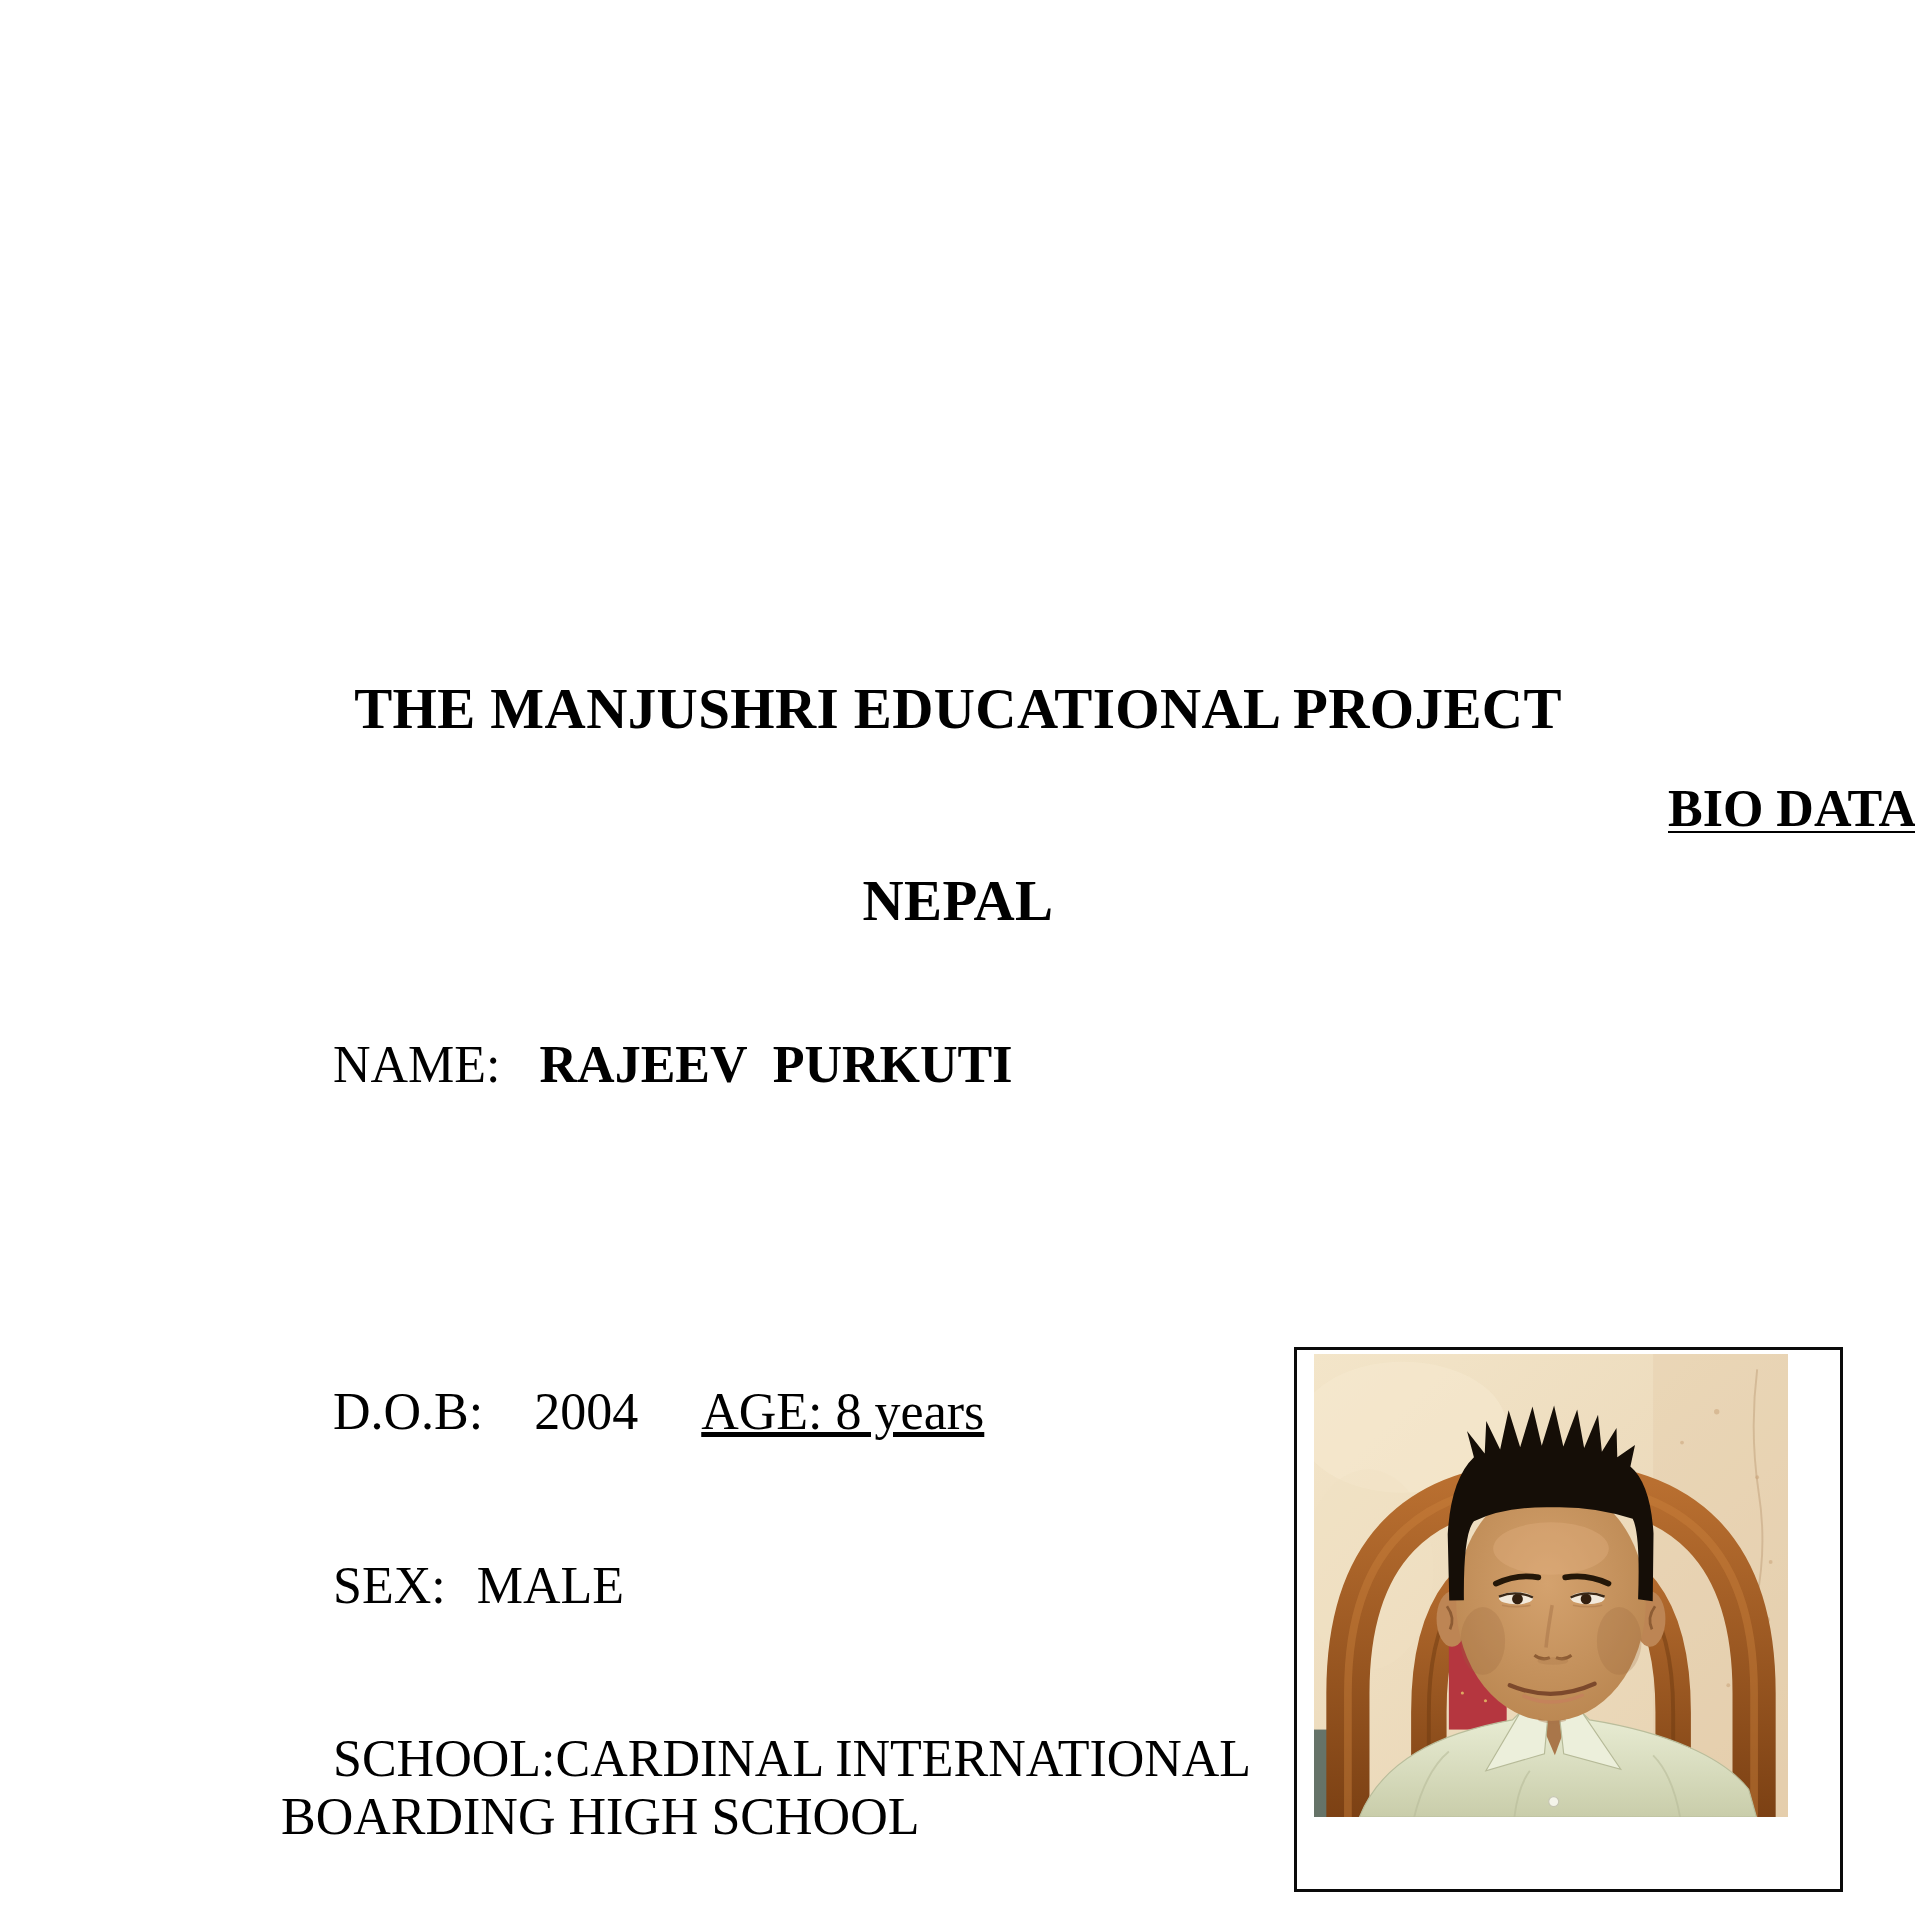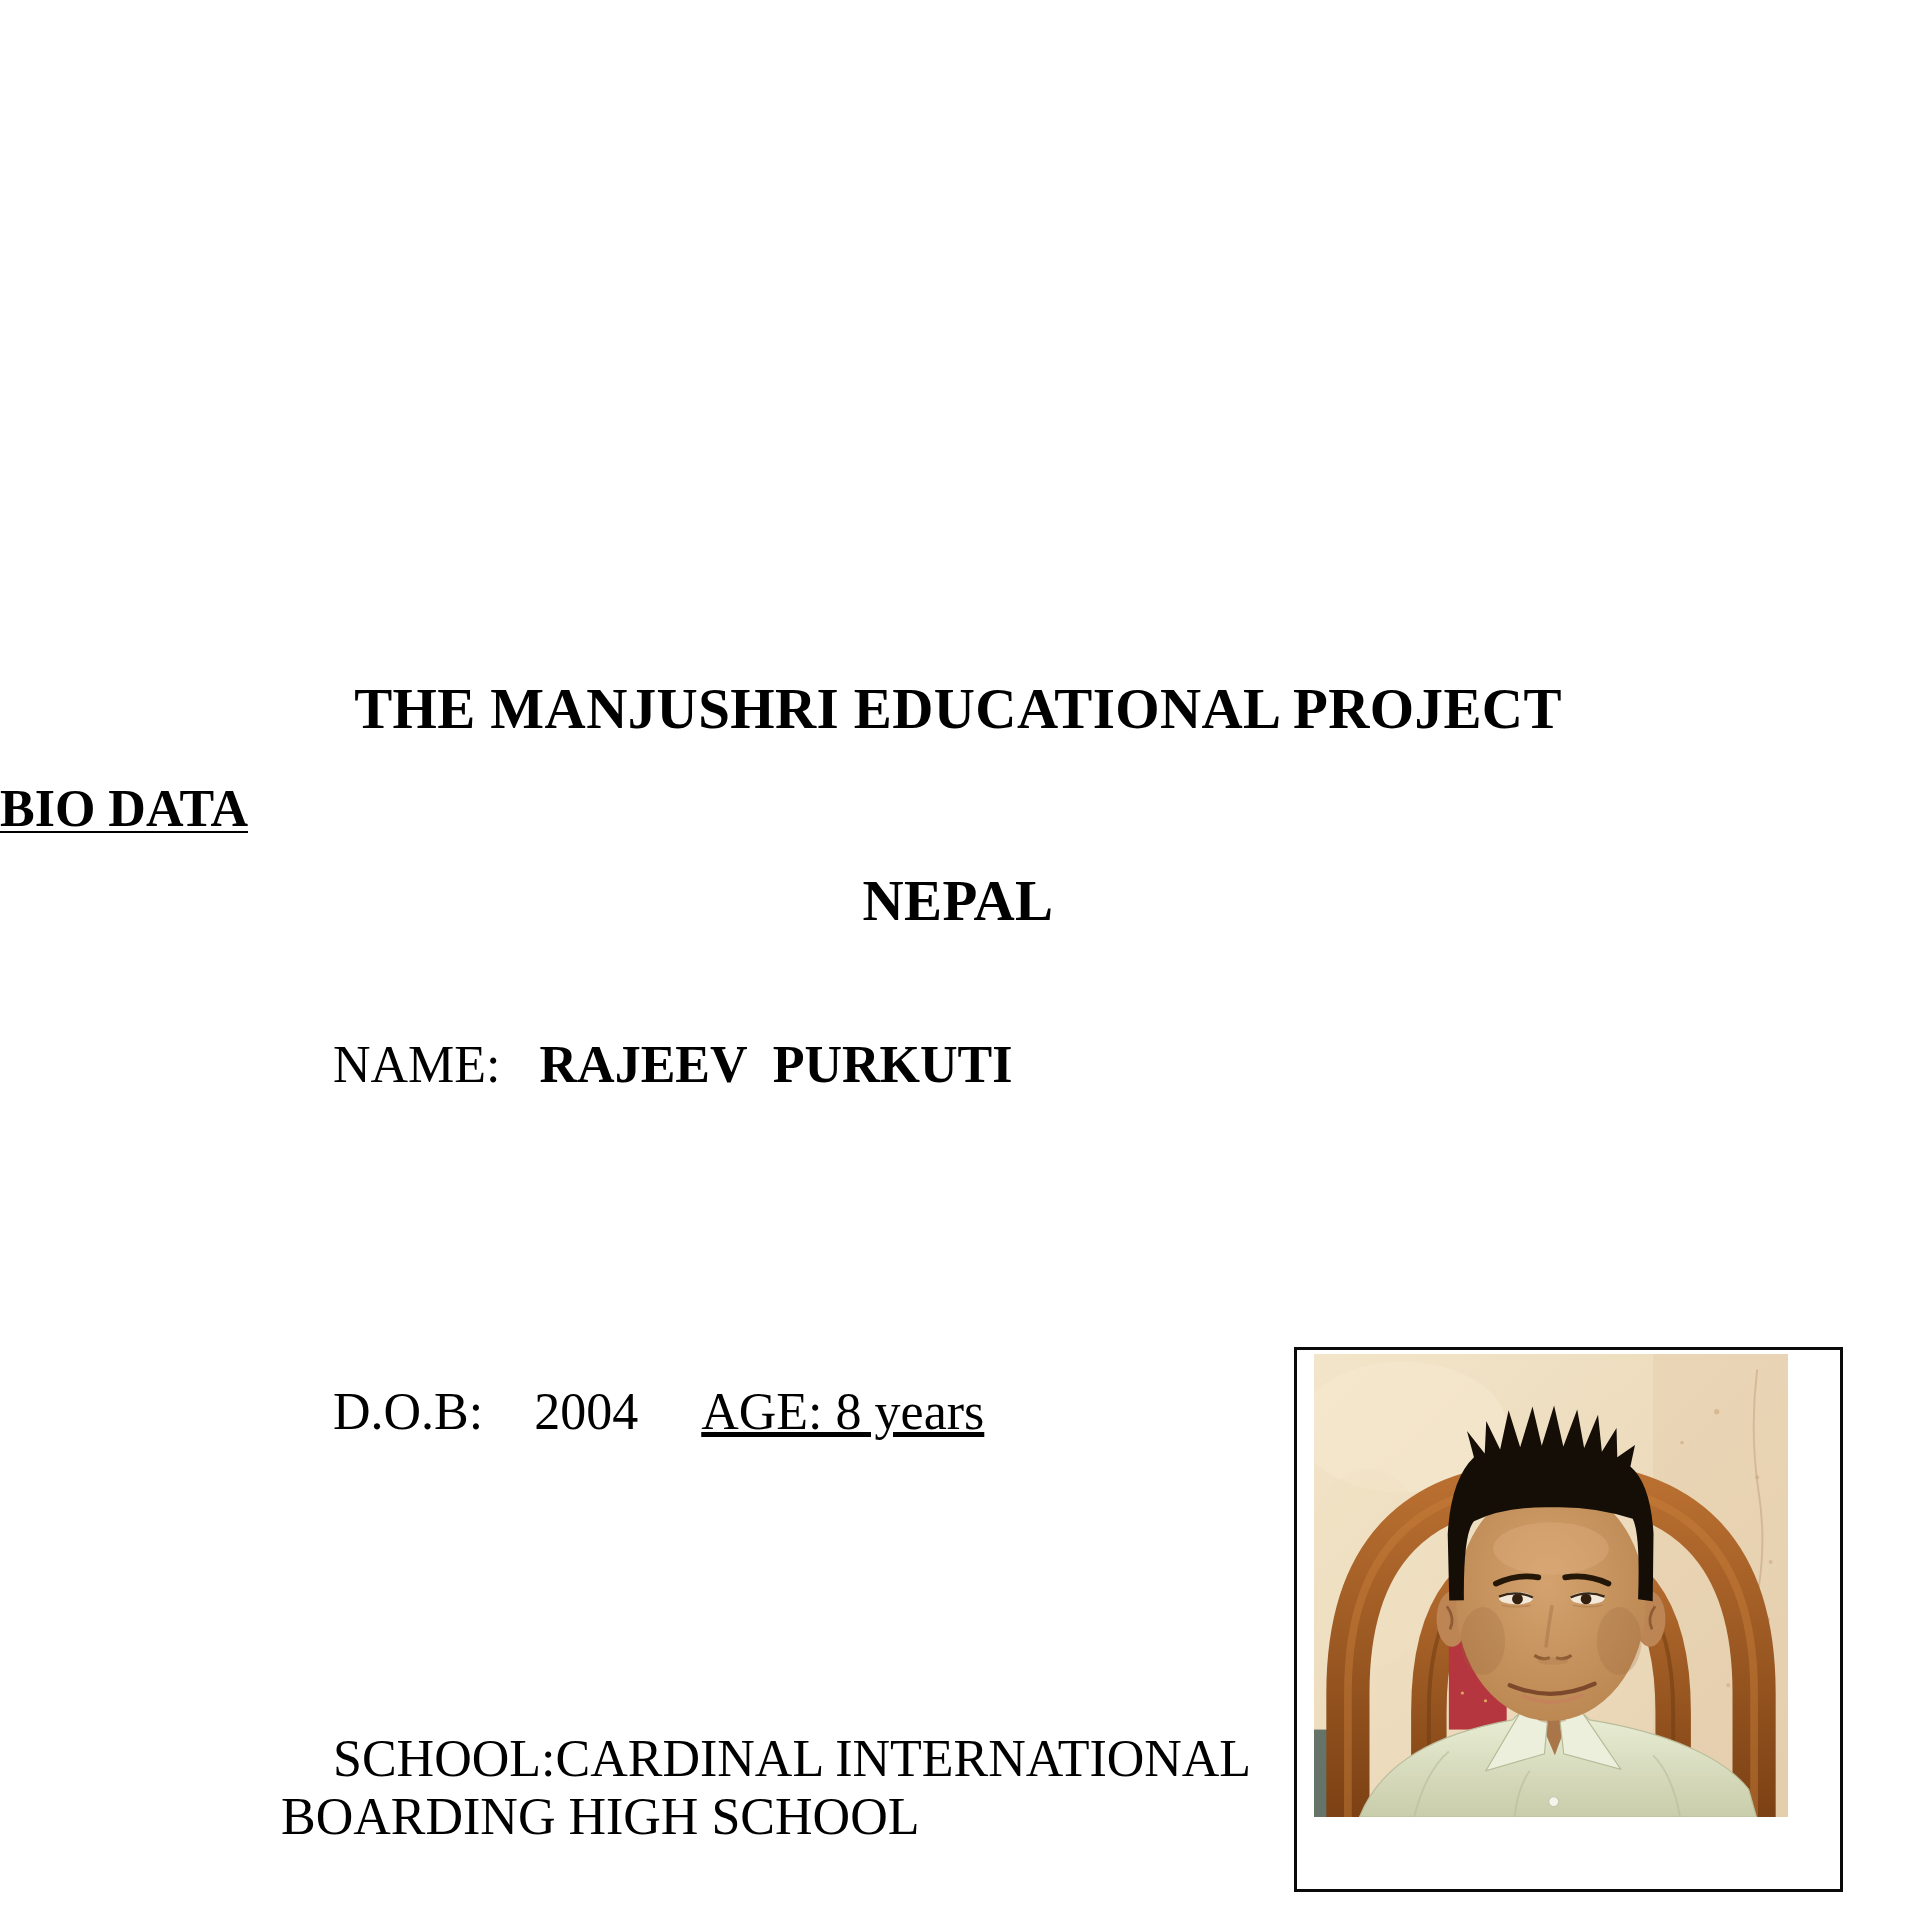--- a/index.html
+++ b/index.html
@@ -26,21 +26,21 @@
     font-weight: bold;
     line-height: 64px;
     letter-spacing: 0.4px;
     white-space: pre-wrap;
   }
   .subtitle {
     position: absolute;
     top: 780px;
     left: 0;
     right: 0;
-    text-align: left;
+    text-align: right;
     font-size: 52px;
     font-weight: bold;
     line-height: 58px;
   }
   .subtitle .underlined {
     text-decoration: underline;
     text-decoration-thickness: 2.3px;
     text-underline-offset: 5.4px;
   }
   .field {
@@ -96,20 +96,23 @@
 
   <div class="field row-name">
     <span class="label">NAME:</span><span class="value bold gap-100">RAJEEV  PURKUTI</span>
   </div>
 
 
   <div class="field row-dob">
     <span class="label">D.O.B:</span><span class="value gap-190">2004</span><span class="value gap-330">AGE: 8 years</span>
   </div>
 
+  <div class="field row-sex">
+    <span class="label">SEX:</span><span class="value gap-80">MALE</span>
+  </div>
 
   <div class="field row-school">
     <span class="label">SCHOOL:</span><span class="value gap-55">CARDINAL INTERNATIONAL BOARDING HIGH SCHOOL</span>
   </div>
 
   <div class="field row-class">
     
   </div>
 
   <div class="photo-frame" role="img" aria-label="Portrait photo of a young boy with short spiky black hair wearing a pale green collared shirt, seated on a wooden chair against a beige wall">

